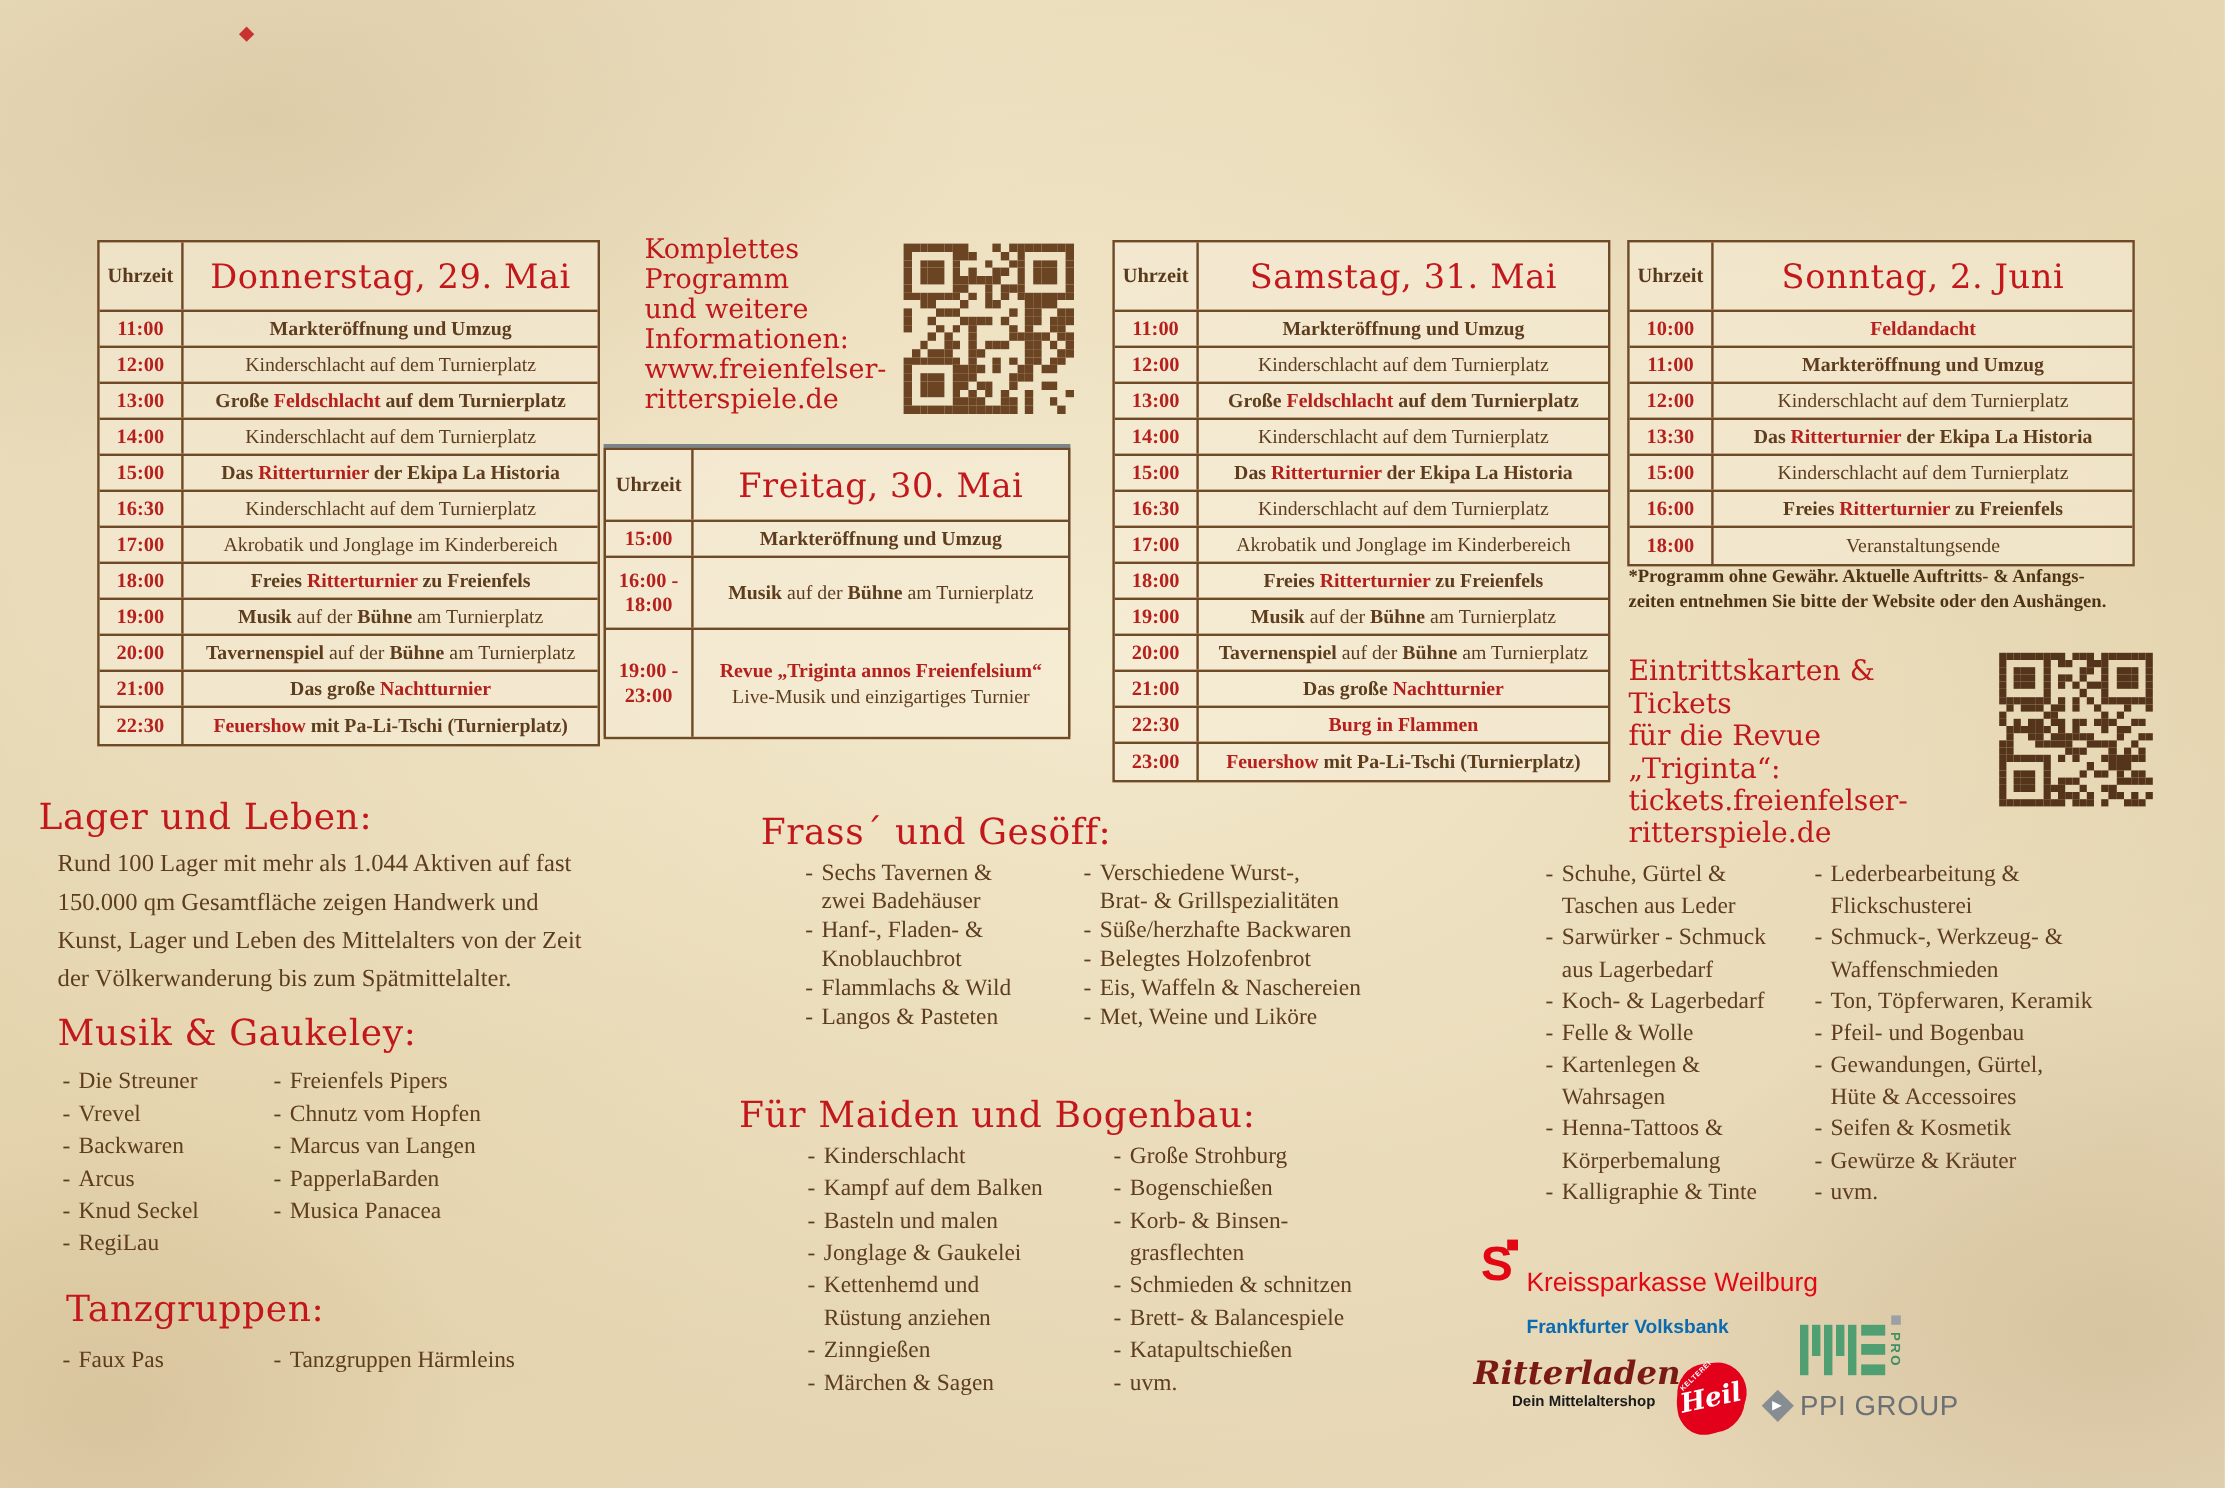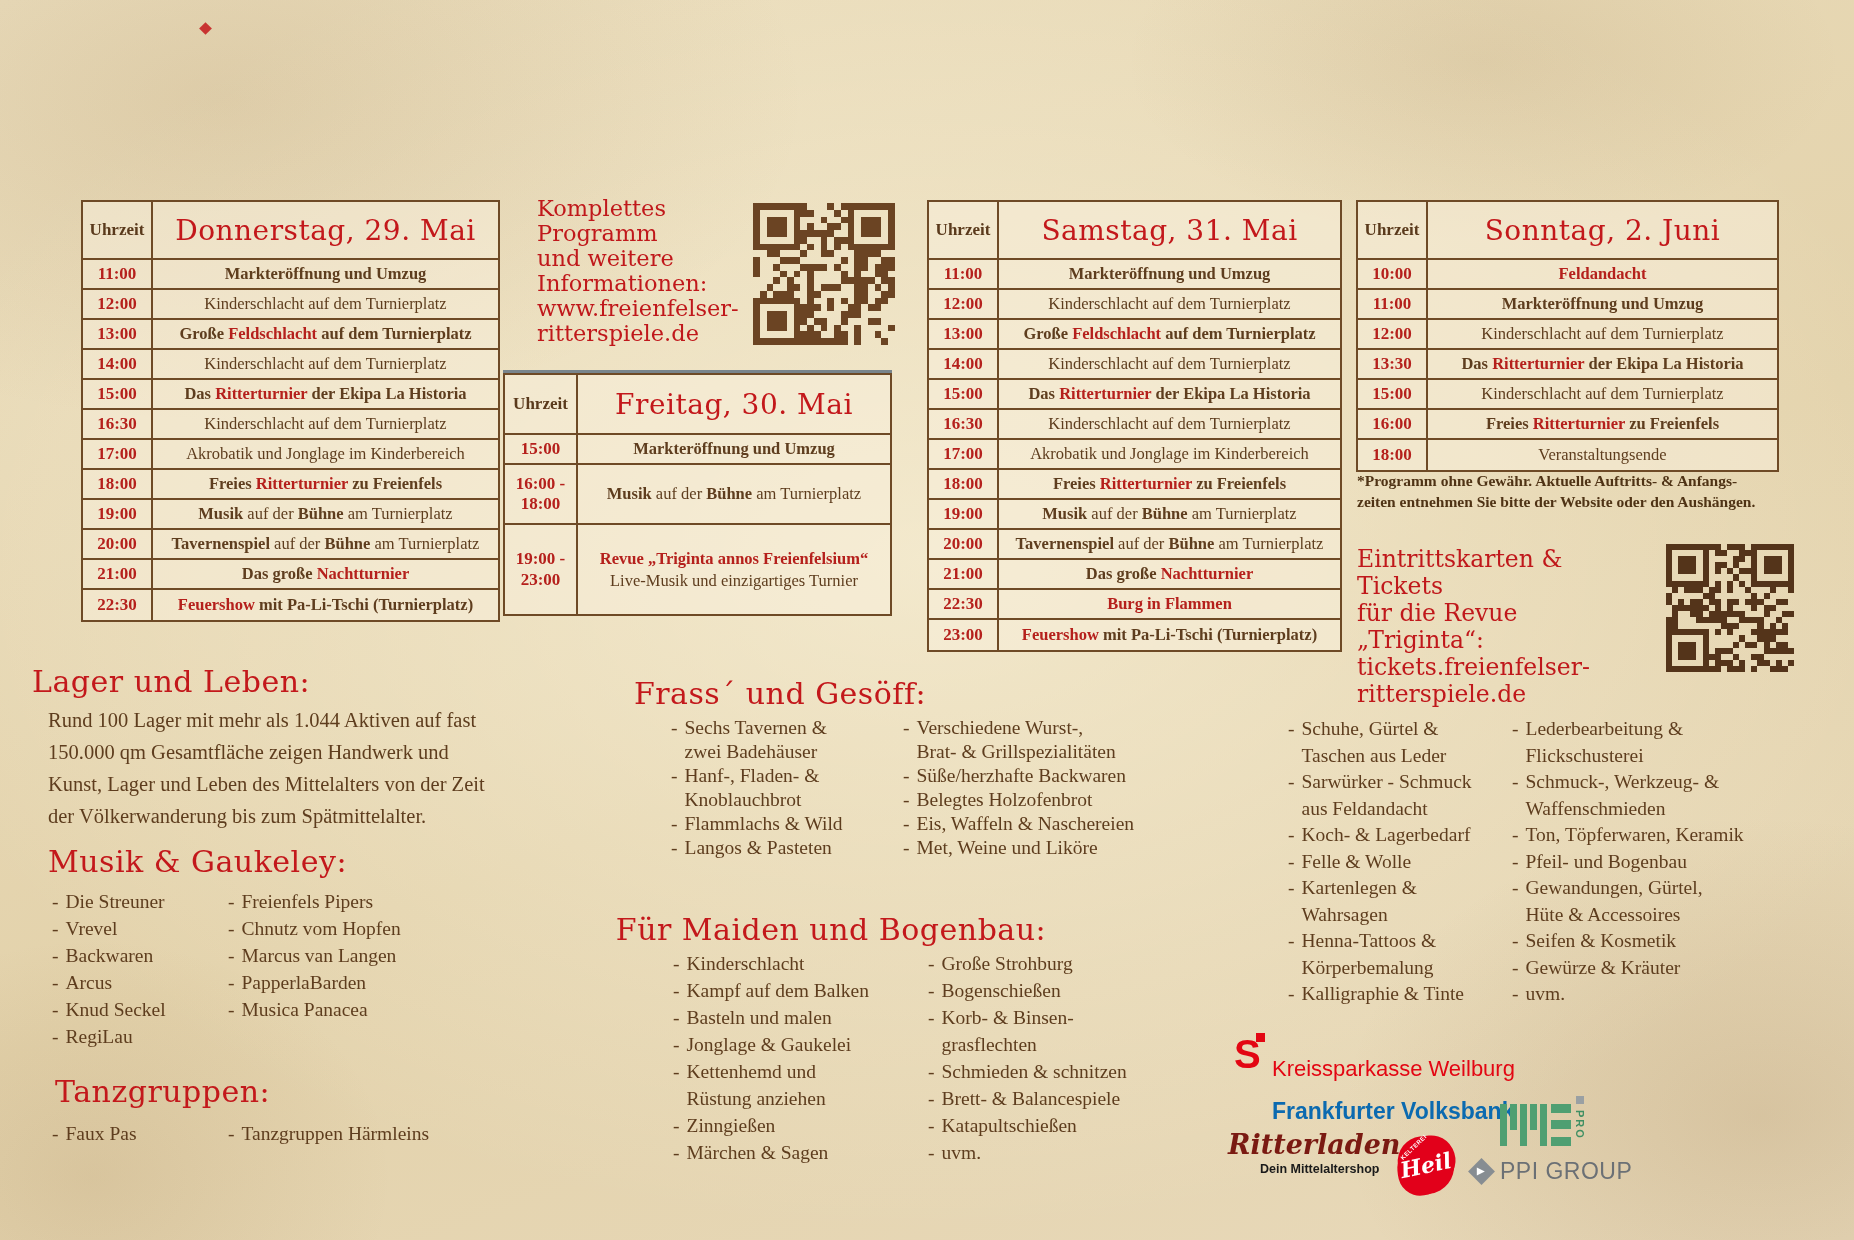--- a/index.html
+++ b/index.html
@@ -64,21 +64,21 @@
   .lh24 .li>div, .lh24 .li{line-height:24px;}
   .lh265 .li>div, .lh265 .li{line-height:26.5px;}
   .center{text-align:center;}
 
   
   .sk-icon{left:1234px;top:1034px;color:#e30613;font-family:"Liberation Sans",sans-serif;
            font-weight:bold;font-size:40px;line-height:40px;}
   .sk-dot{position:absolute;right:-4px;top:-1px;width:9px;height:9px;background:#e30613;}
   .sk-text{left:1272px;top:1056px;color:#e30613;font-family:"Liberation Sans",sans-serif;font-size:22px;}
   .volksbank{left:1272px;top:1098px;color:#0b6ab0;font-family:"Liberation Sans",sans-serif;
-             font-weight:bold;font-size:23px;}
+             font-weight:bold;font-size:16px;}
   .ritterladen{left:1228px;top:1130px;width:170px;}
   .rl-main{font-family:"DejaVu Serif",serif;font-style:italic;font-weight:bold;font-size:27px;color:#7a1a12;line-height:30px;}
   .rl-de{color:#1a1a1a;font-size:20px;}
   .rl-sub{display:block;margin-left:32px;color:#1a1a1a;font-family:"Liberation Sans",sans-serif;
           font-weight:bold;font-size:12.5px;line-height:15px;}
   .heil{left:1398px;top:1136px;width:56px;height:58px;background:#e2001a;border-radius:46% 54% 50% 50%;
         transform:rotate(-6deg);display:flex;align-items:center;justify-content:center;
         box-shadow:-6px 6px 0 -5px #e2001a, 7px -5px 0 -5px #e2001a;}
   .heil-t{color:#fff;font-family:"DejaVu Serif",serif;font-style:italic;font-weight:bold;font-size:22px;transform:rotate(-6deg);}
   .heil-k{position:absolute;top:7px;left:1px;color:#fff;font-family:"Liberation Sans",sans-serif;
@@ -1569,21 +1569,21 @@
         <span class="dash">-</span>
         <span>
           <div>Schuhe, Gürtel &amp;</div>
           <div>Taschen aus Leder</div>
         </span>
       </div>
       <div class="li">
         <span class="dash">-</span>
         <span>
           <div>Sarwürker - Schmuck</div>
-          <div>aus Feldandacht</div>
+          <div>aus Lagerbedarf</div>
         </span>
       </div>
       <div class="li">
         <span class="dash">-</span>
         <span>
           <div>Koch- &amp; Lagerbedarf</div>
         </span>
       </div>
       <div class="li">
         <span class="dash">-</span>

